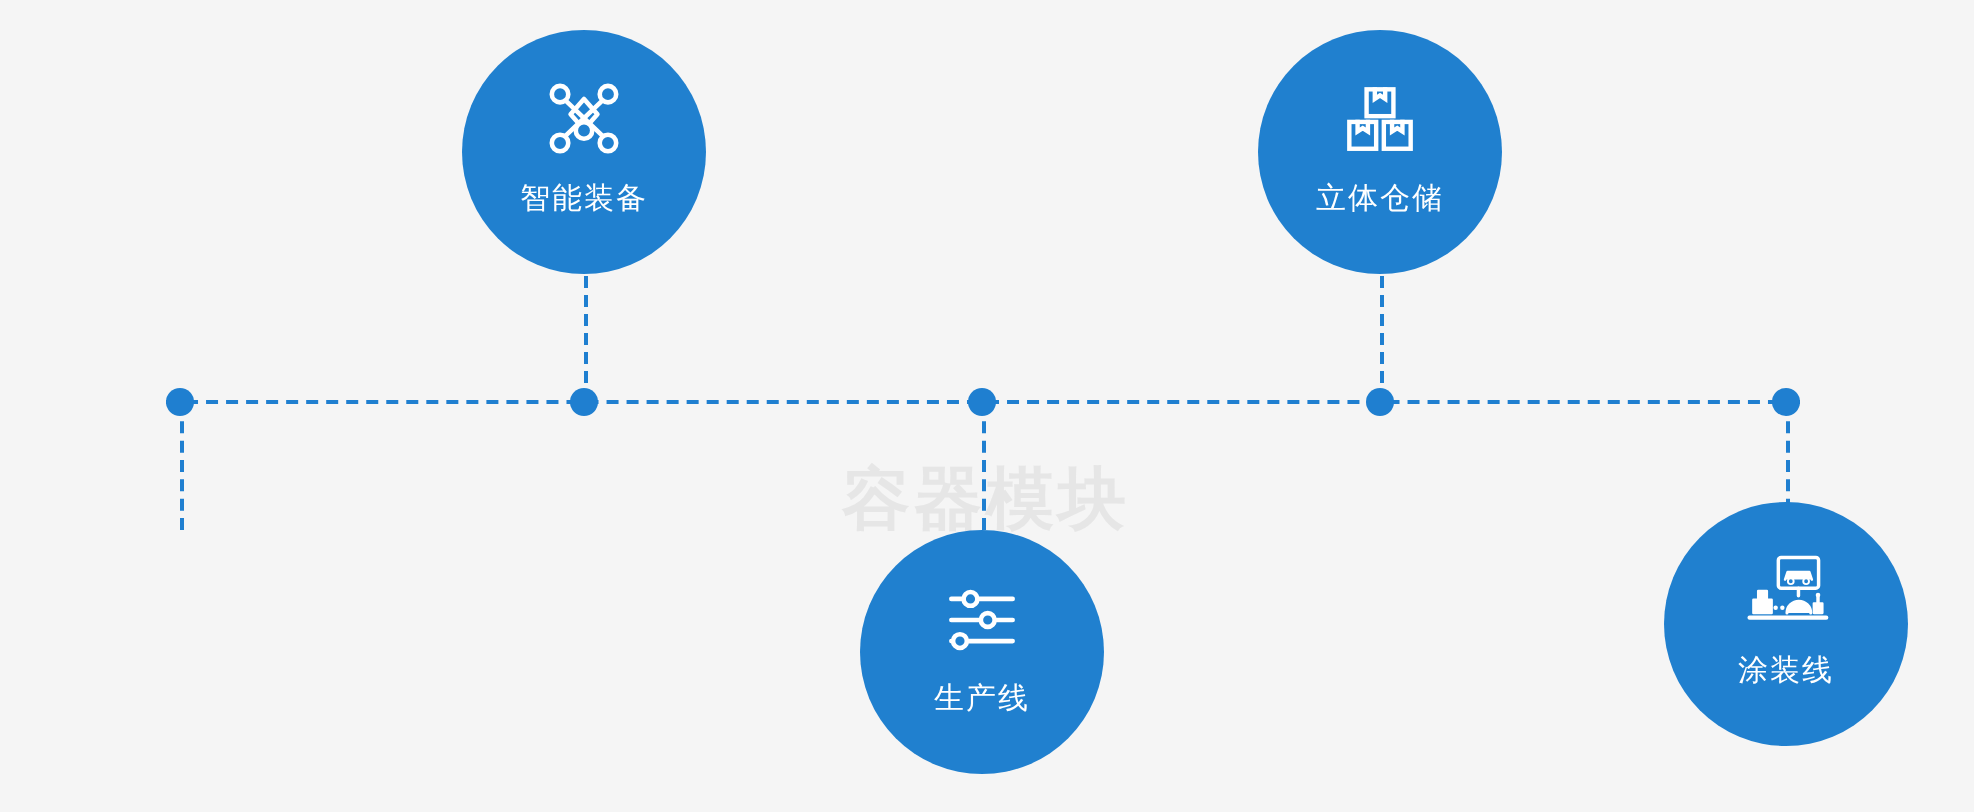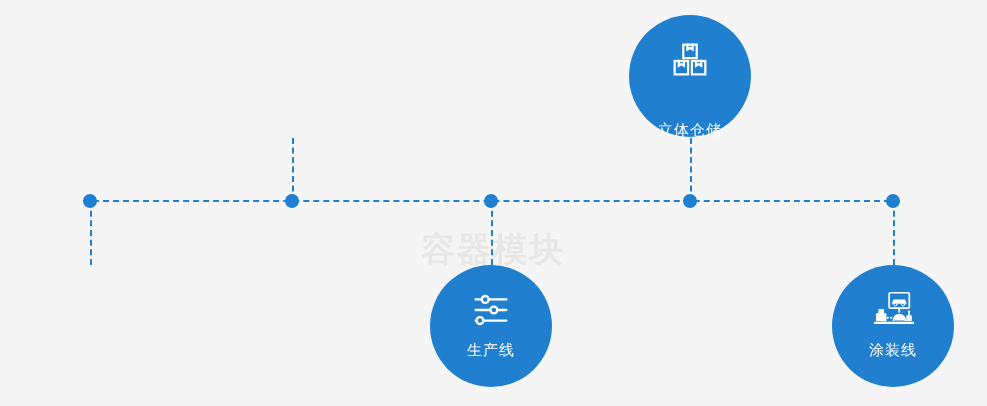--- a/index.html
+++ b/index.html
@@ -121,22 +121,40 @@
   <div class="stem" style="left:90px;  top:201px; height:64px;"></div>
   <div class="stem" style="left:491px; top:201px; height:64px;"></div>
   <div class="stem" style="left:893px; top:201px; height:64px;"></div>
 
   <div class="node-dot" style="left:90px;  top:201px;"></div>
   <div class="node-dot" style="left:292px; top:201px;"></div>
   <div class="node-dot" style="left:491px; top:201px;"></div>
   <div class="node-dot" style="left:690px; top:201px;"></div>
   <div class="node-dot" style="left:893px; top:201px;"></div>
 
-
-  <div class="bubble" style="left:690px; top:76px;justify-content:space-between;">
+  <div class="bubble" style="left:292px; top:76px;">
+    <span class="ico">
+      <svg viewBox="0 0 48 48" fill="none" stroke="#ffffff" stroke-width="2.4" stroke-linecap="round" stroke-linejoin="round">
+
+        <line x1="12" y1="11.5" x2="36" y2="34.5"></line>
+        <line x1="36" y1="11.5" x2="12" y2="34.5"></line>
+
+        <path d="M24 13 L31 21 L24 29 L17 21 Z"></path>
+
+        <circle cx="11.5" cy="10.5" r="4.3" fill="#2080cf"></circle>
+        <circle cx="36.5" cy="10.5" r="4.3" fill="#2080cf"></circle>
+        <circle cx="11.5" cy="36" r="4.3" fill="#2080cf"></circle>
+        <circle cx="36.5" cy="36" r="4.3" fill="#2080cf"></circle>
+        <circle cx="24" cy="29.5" r="4.3" fill="#2080cf"></circle>
+      </svg>
+    </span>
+    <span class="cap">智能装备</span>
+  </div>
+
+  <div class="bubble" style="left:690px; top:76px;">
     <span class="ico">
       <svg viewBox="0 0 48 48" fill="none" stroke="#ffffff" stroke-width="2.3" stroke-linecap="square" stroke-linejoin="miter">
 
         <rect x="17" y="8" width="14" height="14"></rect>
         <path d="M21.3 8 L21.3 13 L24 11.2 L26.7 13 L26.7 8"></path>
 
         <rect x="8" y="25" width="14" height="14"></rect>
         <path d="M12.3 25 L12.3 30 L15 28.2 L17.7 30 L17.7 25"></path>
 
         <rect x="26" y="25" width="14" height="14"></rect>
@@ -157,21 +175,21 @@
         <line x1="8" y1="24" x2="40" y2="24"></line>
         <circle cx="27" cy="24" r="3.6" fill="#2080cf"></circle>
 
         <line x1="8" y1="35" x2="40" y2="35"></line>
         <circle cx="12.5" cy="35" r="3.6" fill="#2080cf"></circle>
       </svg>
     </span>
     <span class="cap">生产线</span>
   </div>
 
-  <div class="bubble" style="left:893px; top:326px;">
+  <div class="bubble" style="left:893px; top:312px;">
     <span class="ico">
       <svg viewBox="0 0 48 48" fill="none" stroke="#ffffff" stroke-width="1.8" stroke-linecap="round" stroke-linejoin="round">
 
         <rect x="20" y="6" width="21" height="16" rx="1.4"></rect>
 
         <path d="M23.5 17.5 L24.8 13.6 L36.2 13.6 L37.5 17.5" fill="#ffffff" stroke="#ffffff" stroke-width="1.3"></path>
         <circle cx="26.5" cy="18.4" r="1.5" fill="#2080cf" stroke="#ffffff" stroke-width="1"></circle>
         <circle cx="34.5" cy="18.4" r="1.5" fill="#2080cf" stroke="#ffffff" stroke-width="1"></circle>
 
         <line x1="30.5" y1="22" x2="30.5" y2="26"></line>

